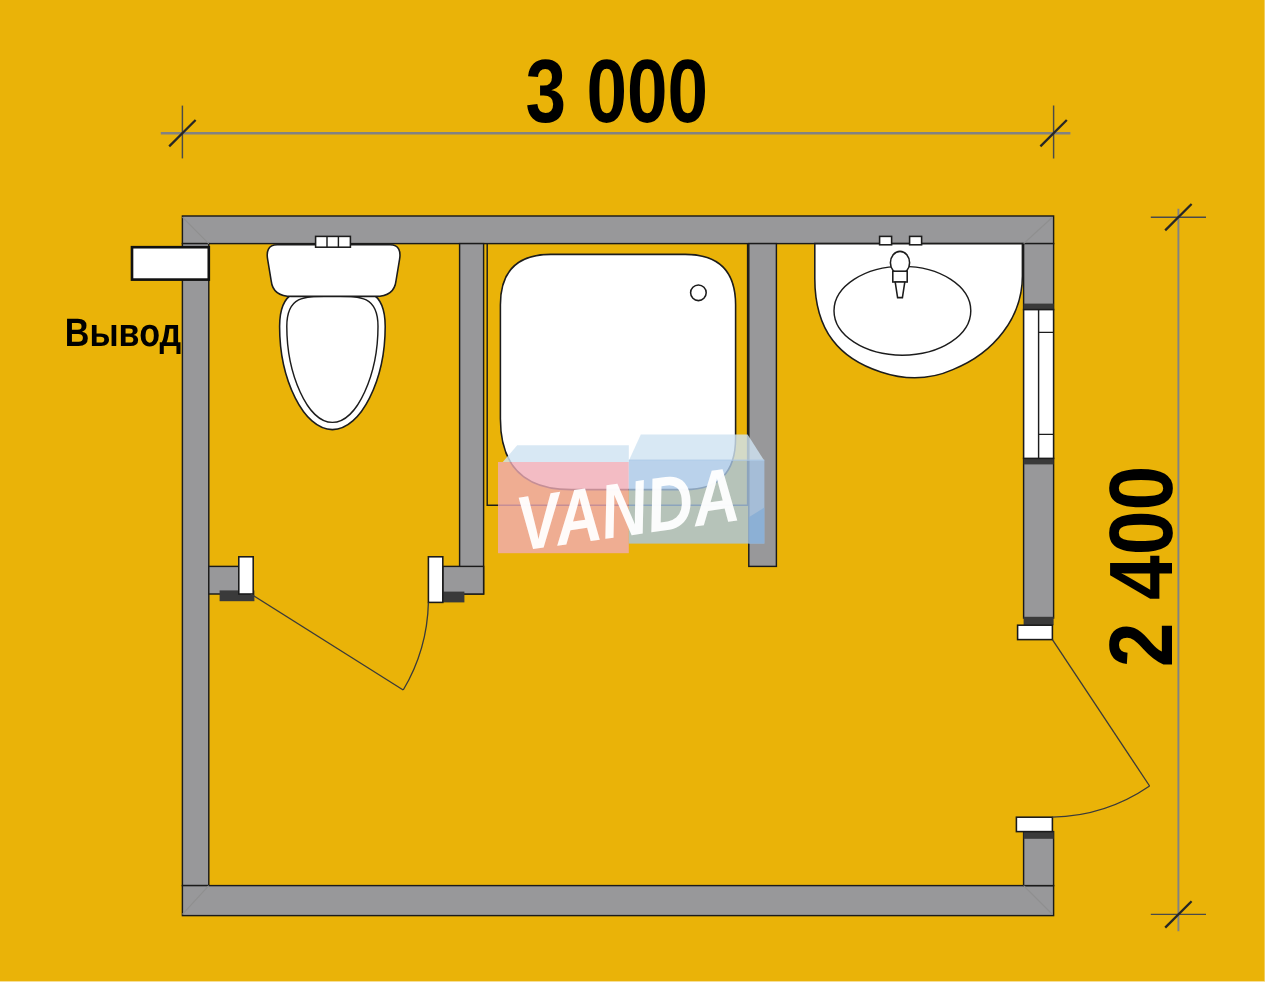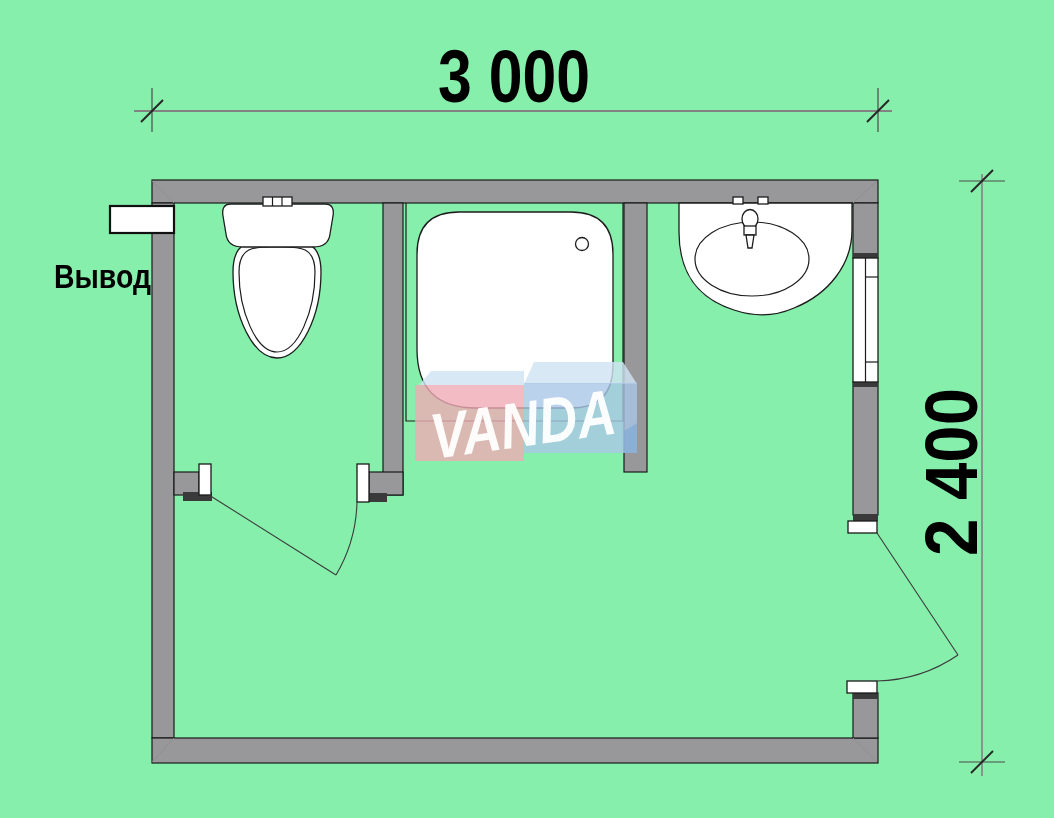--- a/index.html
+++ b/index.html
@@ -1,19 +1,19 @@
 <!DOCTYPE html>
 <html><head>
 <meta charset="utf-8">
 <style>
   html,body{margin:0;padding:0;background:#ffffff;}
   .canvas{
     position:relative;
     width:1054px;height:818px;
-    background:#86efac;
+    background:#eab308;
     font-family:"Liberation Sans", sans-serif;
     overflow:hidden;
   }
   svg{position:absolute;left:0;top:0;}
   .wall{stroke:#1a1a1a;stroke-width:1.2;}
   .cap{stroke:none;fill:#3a3a3a;}
   .fix{fill:#ffffff;stroke:#1c1c1c;stroke-width:1.3;}
   .fixline{fill:none;stroke:#1c1c1c;stroke-width:1.2;}
   .leaf{fill:none;stroke:#3a3a3a;stroke-width:1.1;}
   .jamb{fill:#ffffff;stroke:#1a1a1a;stroke-width:1.3;}

